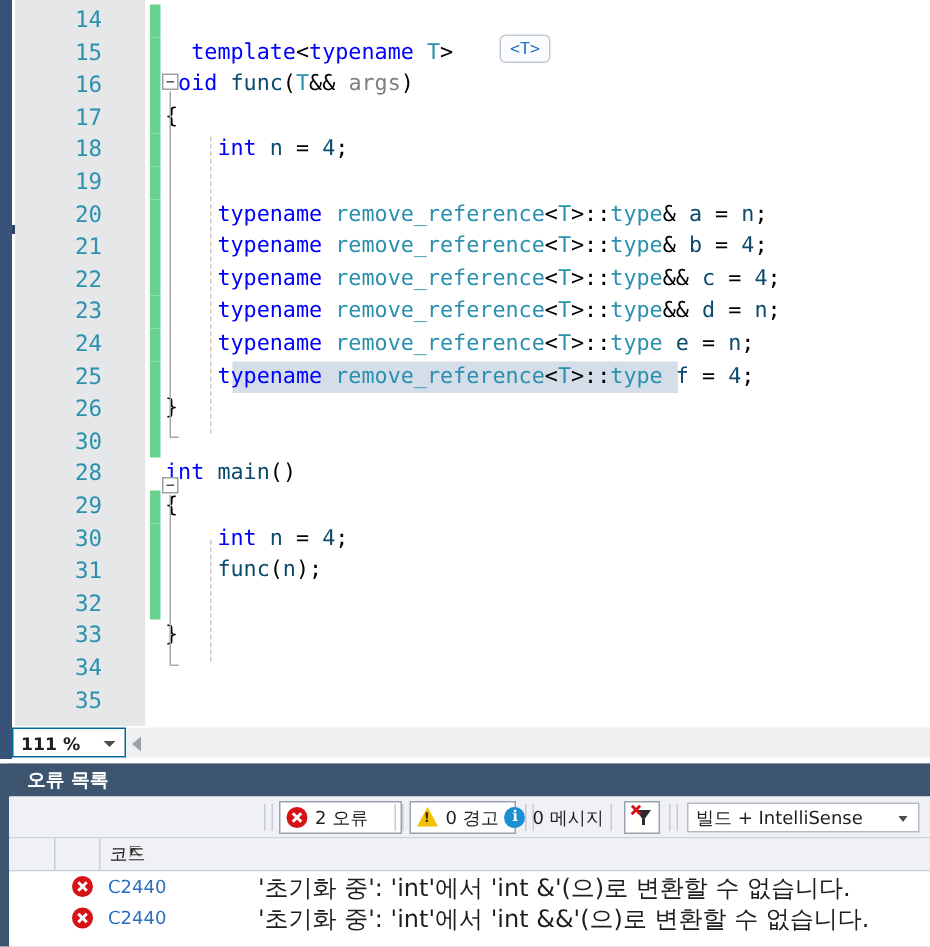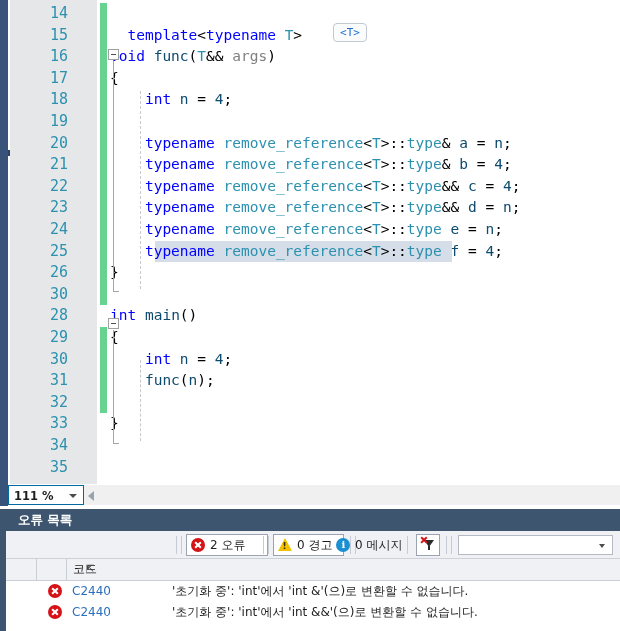--- a/index.html
+++ b/index.html
@@ -270,21 +270,21 @@
     background:#ffffff;
   }
   .row-icon:before{transform:rotate(45deg);}
   .row-icon:after{transform:rotate(-45deg);}
   .row-code{
     position:absolute;left:66px;top:0;height:21px;line-height:21px;
     font-size:12px;color:#2b6fbd;
   }
   .row-desc{
     position:absolute;left:166px;top:0;height:21px;line-height:21px;
-    font-size:12px;color:#1e1e1e;white-space:nowrap;
+    font-size:16px;color:#1e1e1e;white-space:nowrap;
   }
 </style>
 </head>
 <body>
 
 <div id="editor">
   <div class="edge-strip"></div>
   <div class="edge-nub"></div>
   <div class="gutter-bg"></div>
   <div class="code-pane"></div>
@@ -423,20 +423,21 @@
       <span class="funnel"></span>
       <span class="funnel-stem"></span>
       <span class="fx1"></span>
       <span class="fx2"></span>
     </div>
 
     <div class="tb-sep" style="left:440px;"></div>
     <div class="tb-sep" style="left:445px;"></div>
 
     <div class="build-select" style="left:452px;width:155px;">
+      <span class="scope-label">빌드 + IntelliSense</span>
       <span class="scope-arrow"></span>
     </div>
   </div>
 
   <div class="err-cols">
     <div class="col-cell" style="left:30px;width:30px;">
       <span class="col-sorticon">⇱</span>
     </div>
     <div class="col-cell" style="left:60px;width:100px;">코드</div>
   </div>

